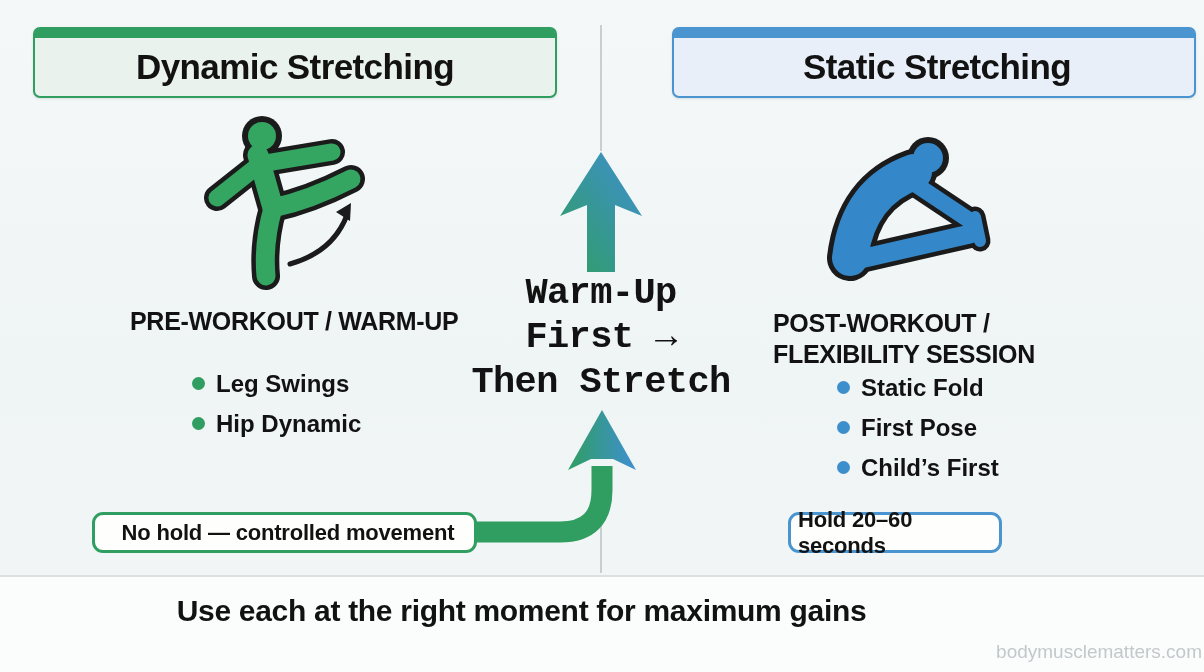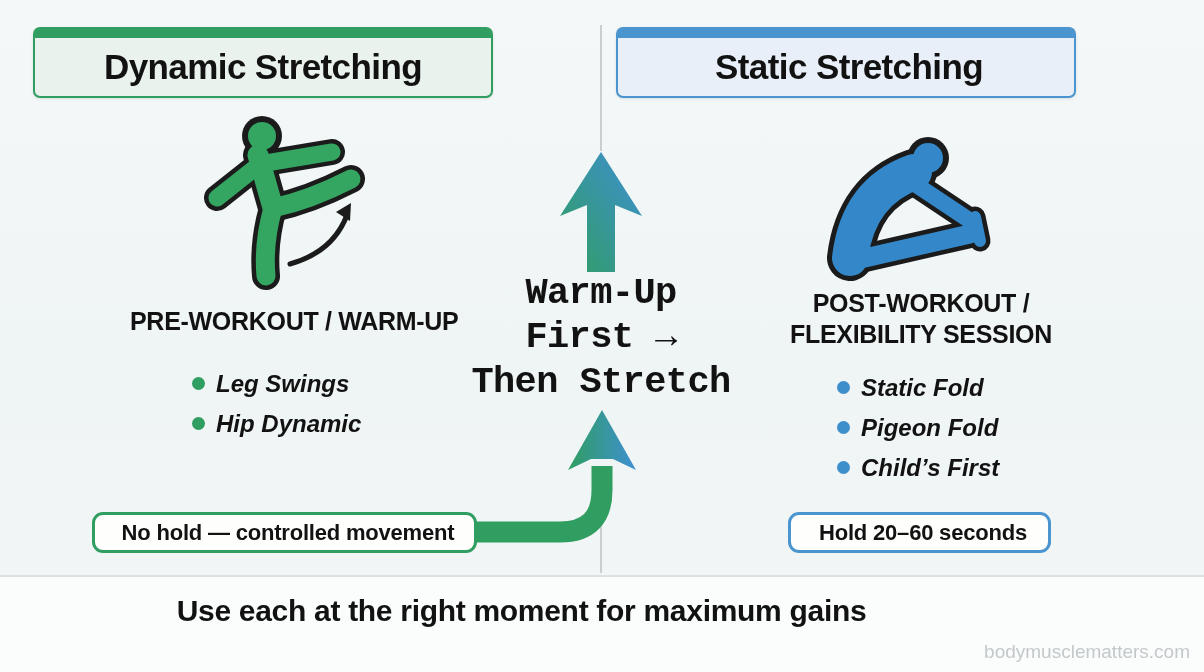--- a/index.html
+++ b/index.html
@@ -2,60 +2,60 @@
 <html><head>
 <meta charset="utf-8">
 <style>
   html,body{margin:0;padding:0;background:#dfe3e5;}
   .canvas{
     position:relative;width:1204px;height:672px;overflow:hidden;
     background:linear-gradient(180deg,#f4f8f8 0%,#eff4f5 55%,#f2f6f6 100%);
     font-family:"Liberation Sans",sans-serif;color:#121212;
   }
   
-  .header-box{position:absolute;top:27px;width:460px;height:71px;border-radius:7px;
+  .header-box{position:absolute;top:27px;width:524px;height:71px;border-radius:7px;
     border:2px solid;display:flex;align-items:center;justify-content:center;
     box-shadow:0 1px 3px rgba(0,0,0,.10);box-sizing:border-box;}
   .header-box .bar{position:absolute;top:0;left:0;right:0;height:9px;border-radius:4px 4px 0 0;}
   .header-box h1{margin:0;font-size:35px;font-weight:bold;letter-spacing:-.6px;padding-top:8px;}
   .hb-left{left:33px;border-color:#2f9e60;background:#e9f2ec;}
   .hb-left .bar{background:#2f9e60;}
-  .hb-right{left:616px;border-color:#4a94cf;background:#e9eff8;padding-left:6px;}
+  .hb-right{left:672px;border-color:#4a94cf;background:#e9eff8;padding-left:6px;}
   .hb-right .bar{background:#4a94cf;}
   
   .vdiv{position:absolute;left:600px;width:2px;background:#c9ced1;}
   .vdiv-top{top:25px;height:126px;}
   .vdiv-bottom{top:478px;height:95px;}
   .hdiv{position:absolute;left:0;top:575px;width:1204px;height:2px;background:#dbe0e2;}
   .bottom-band{position:absolute;left:0;top:577px;width:1204px;height:95px;background:#fbfdfd;}
   
   .section-heading{position:absolute;font-weight:800;font-size:25px;letter-spacing:-.3px;line-height:1.22;}
   .sh-left{left:130px;top:306px;}
-  .sh-right{left:773px;top:288px;width:296px;text-align:center;}
+  .sh-right{left:773px;top:308px;width:296px;text-align:left;}
   
-  .bullets{position:absolute;list-style:none;margin:0;padding:0;font-size:24px;font-weight:600;font-style:italic;}
+  .bullets{position:absolute;list-style:none;margin:0;padding:0;font-size:24px;font-weight:600;}
   .bullets li{display:flex;align-items:center;height:27px;margin-bottom:13px;}
   .dot{width:13px;height:13px;border-radius:50%;margin-right:11px;flex:0 0 13px;}
   .dot-green{background:#2f9e60;}
   .dot-blue{background:#3d8fcc;}
   .bl-left{left:192px;top:370px;}
   .bl-right{left:837px;top:374px;}
   
   .pill{position:absolute;top:512px;height:41px;border-radius:11px;border:3px solid;
     background:#fefefd;display:flex;align-items:center;justify-content:center;
     font-size:22px;font-weight:600;box-sizing:border-box;letter-spacing:-.2px;padding-left:7px;}
   .pill-left{left:92px;width:385px;border-color:#2f9e60;}
-  .pill-right{left:788px;width:263px;border-color:#4a94cf;}
+  .pill-right{left:788px;width:214px;border-color:#4a94cf;}
   
   .center-text{position:absolute;left:451px;top:271px;width:300px;text-align:center;
     font-size:37px;font-weight:bold;line-height:1.2;letter-spacing:-.6px;font-family:Liberation Mono, monospace;}
   
   .tagline{position:absolute;left:0;top:594px;width:1043px;text-align:center;
     font-size:30px;font-weight:bold;letter-spacing:-.3px;}
-  .watermark{position:absolute;right:14px;top:641px;font-size:19px;color:#c3c8cb;}
+  .watermark{position:absolute;right:2px;top:641px;font-size:19px;color:#c3c8cb;}
   .abs{position:absolute;}
 </style>
 </head>
 <body>
 
 <div class="canvas">
 
   <div class="vdiv vdiv-top"></div>
   <div class="vdiv vdiv-bottom"></div>
   <div class="hdiv"></div>
@@ -156,21 +156,21 @@
     <div>POST-WORKOUT /</div>
     <div>FLEXIBILITY SESSION</div>
   </div>
   <ul class="bullets bl-right">
     <li>
         <span class="dot dot-blue"></span>
         <span>Static Fold</span>
       </li>
     <li>
         <span class="dot dot-blue"></span>
-        <span>Pigeon Fold</span>
+        <span>First Pose</span>
       </li>
     <li>
         <span class="dot dot-blue"></span>
         <span>Child’s First</span>
       </li>
   </ul>
   <div class="pill pill-right">
     <span>Hold 20–60 seconds</span>
   </div>
 

